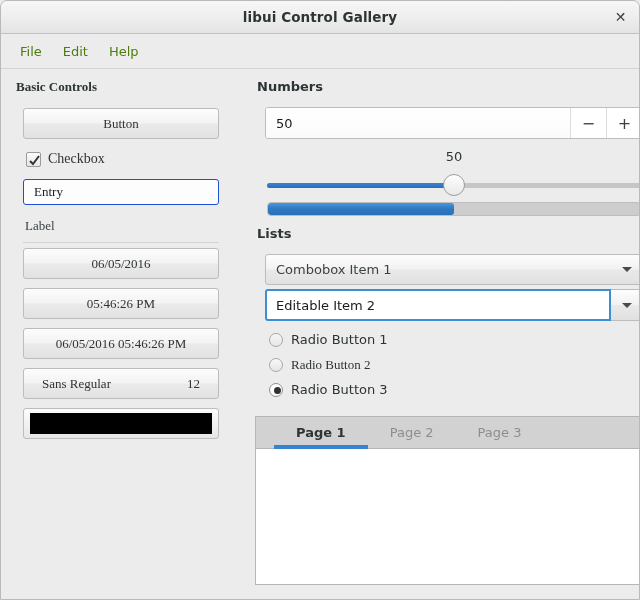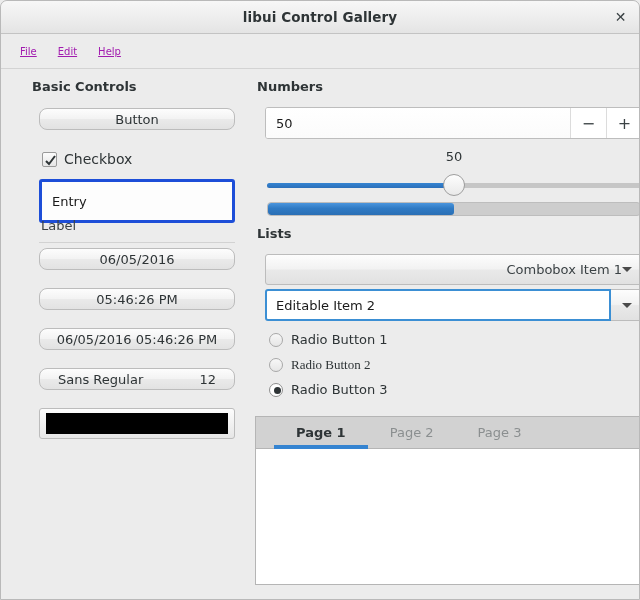--- a/index.html
+++ b/index.html
@@ -52,55 +52,54 @@
   
   #menubar {
     height: 35px;
     background: #ececec;
     border-bottom: 1px solid #d3d3d3;
     display: flex;
     align-items: center;
     padding-left: 10px;
   }
   .menu-item {
-    font-size: 10px;
-    color: #a21caf;
+    font-size: 13px;
+    color: #4d7c0f;
     padding: 3px 9px;
     margin-right: 3px;
     cursor: default;
     border-radius: 2px;
-    text-decoration: underline;
   }
 
   
   #content {
     position: relative;
     height: 531px;
     background: #ececec;
   }
   .section-title {
     font-size: 13px;
     font-weight: bold;
     color: #2e3436;
   }
 
   
   #left-col {
     position: absolute;
-    left: 16px; top: 0;
-    width: 240px; height: 531px;
+    left: 0; top: 0;
+    width: 240px; height: 531px; font-family: Liberation Serif, serif;
   }
   #lbl-basic { position: absolute; left: 15px; top: 10px; }
 
   .gbutton {
     position: absolute;
-    left: 22px; width: 196px; height: 22px;
+    left: 22px; width: 196px; height: 31px;
     background: linear-gradient(to bottom, #fdfdfd 0%, #f3f3f3 48%, #eaeaea 52%, #e2e2e2 100%);
     border: 1px solid #bcbcbc;
-    border-radius: 8px;
+    border-radius: 3px;
     font-size: 13px;
     color: #2e3436;
     display: flex;
     align-items: center;
     justify-content: center;
     cursor: default;
   }
   .gbutton.split { justify-content: space-between; padding: 0 18px; }
 
   #btn-button  { top: 39px; }
@@ -122,23 +121,23 @@
     background: linear-gradient(to bottom, #fcfcfc, #e6e6e6);
     position: relative;
     margin-right: 7px;
   }
   #chk-box svg { position: absolute; left: 1px; top: 1px; }
   #chk-label { font-size: 14px; color: #2e3436; }
 
   #entry {
     position: absolute;
     left: 22px; top: 110px;
-    width: 196px; height: 44px;
+    width: 196px; height: 26px;
     background: #fdfdfd;
-    border: 3px solid #1d4ed8;
+    border: 1px solid #1d4ed8;
     border-radius: 3px;
     font-size: 13px;
     color: #1a1a1a;
     display: flex; align-items: center;
     padding-left: 10px;
   }
   #label-text {
     position: absolute;
     left: 24px; top: 149px;
     font-size: 13px;
@@ -263,21 +262,21 @@
     width: 378px; height: 31px;
     background: linear-gradient(to bottom, #fdfdfd 0%, #f2f2f2 48%, #e9e9e9 52%, #e1e1e1 100%);
     border: 1px solid #bcbcbc;
     border-radius: 3px;
     display: flex; align-items: center;
     padding: 0 10px;
     font-size: 13px;
     color: #3b4245;
     cursor: default;
   }
-  #combobox .cb-text { flex: 1; text-align: right; }
+  #combobox .cb-text { flex: 1; }
 
   #editcombo {
     position: absolute;
     left: 11px; top: 220px;
     width: 378px; height: 32px;
     display: flex;
     cursor: default;
     text-align: center;
   }
   #editcombo-field {

